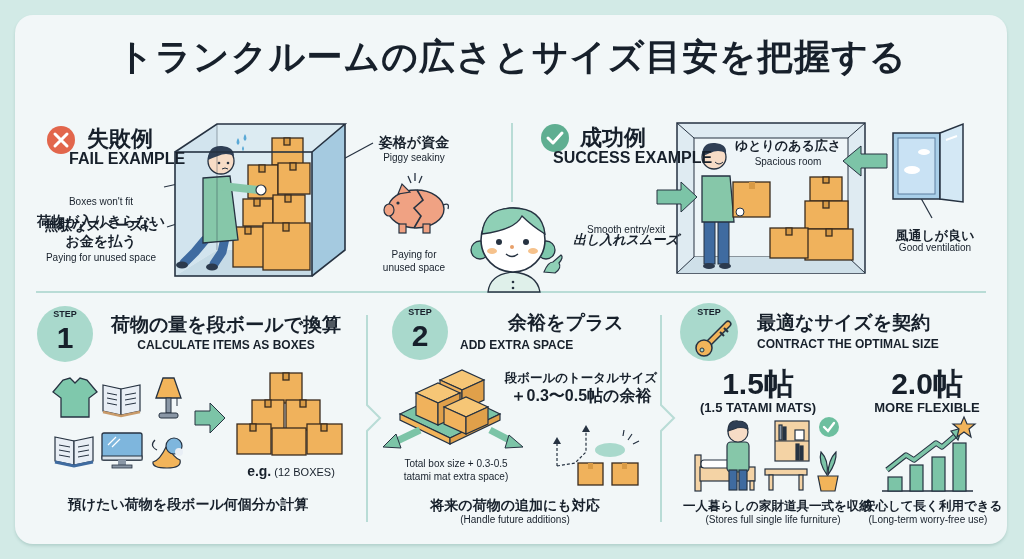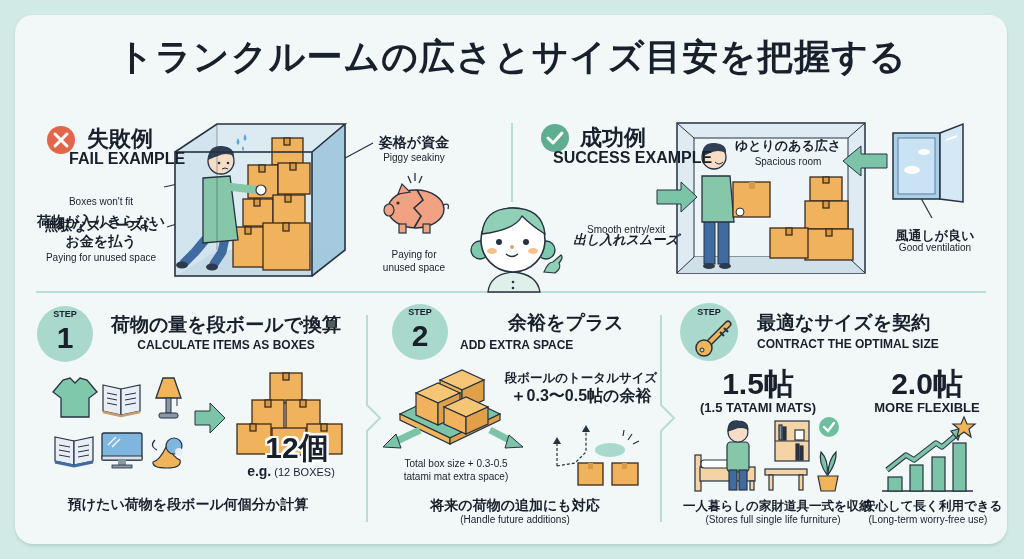--- a/index.html
+++ b/index.html
@@ -346,21 +346,20 @@
   <div class="t c co-en" style="left:728px;top:156px;width:120px;">Spacious room</div>
   <div class="t c co-ja-s" style="left:566px;top:232px;width:120px;font-style:italic;">出し入れスムーズ</div>
   <div class="t c co-en" style="left:566px;top:224px;width:120px;">Smooth entry/exit</div>
   <div class="t c co-ja-s" style="left:885px;top:228px;width:100px;">風通しが良い</div>
   <div class="t c co-en" style="left:885px;top:242px;width:100px;">Good ventilation</div>
 
   <div class="t step-badge" style="left:45px;top:309px;">STEP</div>
   <div class="t step-num" style="left:45px;top:322px;">1</div>
   <div class="t c step-title-ja" style="left:100px;top:314px;width:252px;">荷物の量を段ボールで換算</div>
   <div class="t c step-title-en" style="left:100px;top:338px;width:252px;">CALCULATE ITEMS AS BOXES</div>
-  <div class="t c big-val" style="left:247px;top:432px;width:100px;">12個</div>
   <div class="t c eg" style="left:226px;top:464px;width:130px;">
     <span class="pre">e.g.</span>
     <span>(12 BOXES)</span>
   </div>
   <div class="t c desc-ja" style="left:48px;top:496px;width:280px;">預けたい荷物を段ボール何個分か計算</div>
 
   <div class="t step-badge" style="left:400px;top:307px;">STEP</div>
   <div class="t step-num" style="left:400px;top:320px;">2</div>
   <div class="t step-title-ja" style="left:460px;top:312px;margin-left:48px;">余裕をプラス</div>
   <div class="t step-title-en" style="left:460px;top:338px;">ADD EXTRA SPACE</div>

